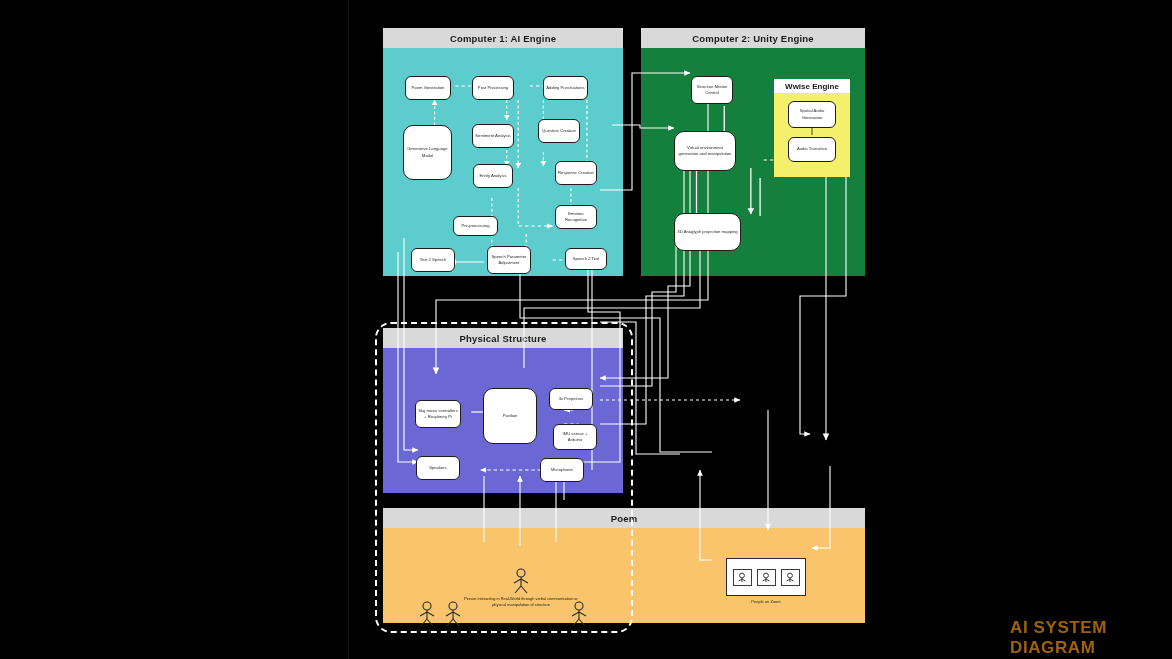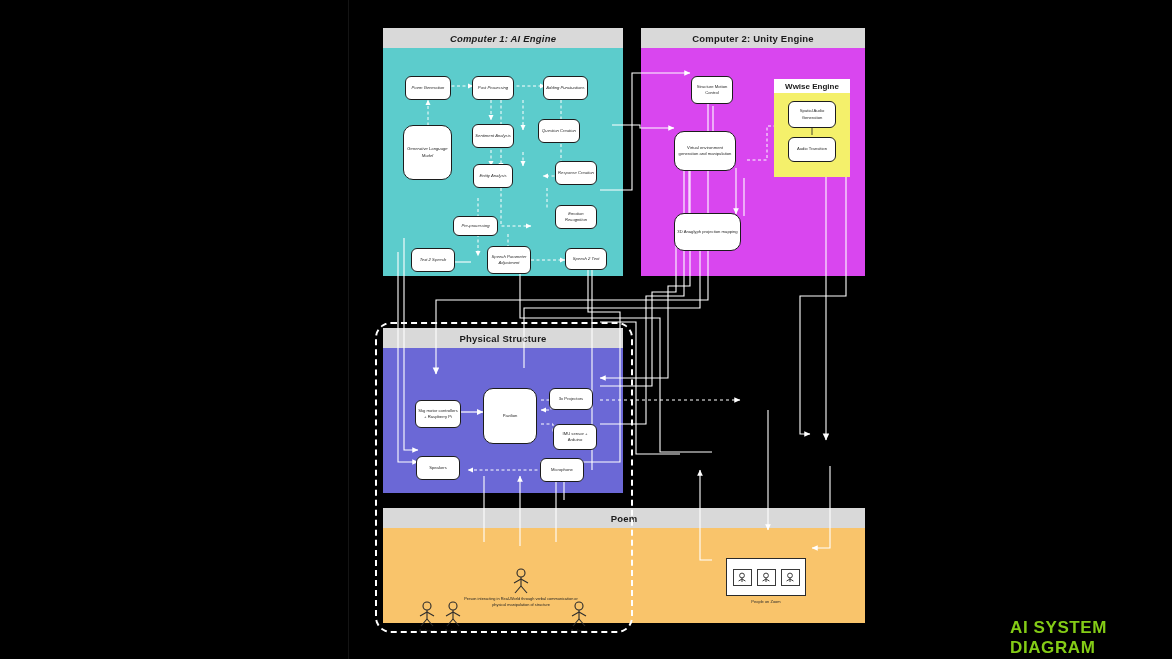--- a/index.html
+++ b/index.html
@@ -2,33 +2,33 @@
 <html><head>
 <meta charset="utf-8">
 <style>
   html,body{margin:0;padding:0;background:#000;}
   body{width:1172px;height:659px;overflow:hidden;font-family:"Liberation Sans",sans-serif;}
   #stage{position:relative;width:1172px;height:659px;background:#000;}
   .slide-edge{position:absolute;left:348px;top:0;width:1px;height:659px;background:#141414;}
   .panel{position:absolute;box-sizing:border-box;}
   .panel-header{height:20px;background:#d9d9d9;display:flex;align-items:center;justify-content:center;
     font-size:9.5px;font-weight:bold;color:#1a1a1a;letter-spacing:.2px;}
-  .panel-body{position:relative;width:100%;height:calc(100% - 20px);}
+  .panel-body{position:relative;width:100%;height:calc(100% - 20px);padding-left:35px;}
   .node{position:absolute;box-sizing:border-box;background:#fff;border:1px solid #1c1c1c;border-radius:6px;
     display:flex;align-items:center;justify-content:center;text-align:center;color:#2a2a2a;
     font-size:4.2px;line-height:1.45;padding:1px 2px;z-index:6;}
   .node.big{border-radius:10px;}
   .sub-panel{position:absolute;box-sizing:border-box;z-index:5;}
   .sub-header{height:14px;background:#fff;display:flex;align-items:center;justify-content:center;
     font-size:8px;font-weight:bold;color:#1a1a1a;}
   .sub-body{position:relative;width:100%;height:calc(100% - 14px);background:#f4f06b;}
   svg.wires{position:absolute;left:0;top:0;width:1172px;height:659px;overflow:visible;z-index:3;pointer-events:none;}
   svg.localwires{position:absolute;left:0;top:0;width:100%;height:100%;overflow:visible;z-index:4;pointer-events:none;}
   .dash-boundary{position:absolute;box-sizing:border-box;border:2.5px dashed #fff;border-radius:16px;z-index:8;pointer-events:none;}
-  .caption{position:absolute;color:#84cc16;font-size:17px;font-weight:bold;letter-spacing:.6px;}
+  .caption{position:absolute;color:#a16207;font-size:17px;font-weight:bold;letter-spacing:.6px;}
   .stick{position:absolute;z-index:7;}
   .stick-label{position:absolute;font-size:4px;color:#2b2b2b;text-align:center;white-space:nowrap;z-index:7;}
   .person-note{position:absolute;font-size:3.9px;line-height:1.5;color:#222;text-align:center;z-index:7;width:118px;}
   .monitor{position:absolute;box-sizing:border-box;background:#fff;border:1.2px solid #2a2a2a;z-index:7;
     display:flex;align-items:center;justify-content:center;gap:5px;}
   .mon-cell{width:17px;height:15px;border:1px solid #3a3a3a;background:#fff;display:flex;align-items:center;justify-content:center;}
   .mon-label{position:absolute;font-size:4px;color:#2b2b2b;text-align:center;white-space:nowrap;z-index:7;}
 </style>
 </head>
 <body>
@@ -82,21 +82,21 @@
       <path d="M520,546 L520,476" marker-end="url(#ar)"></path>
       <path d="M484,542 L484,500 L484,476"></path>
       <path d="M556,542 L556,500 L556,476"></path>
 
       <path d="M712,560 L700,560 L700,470" marker-end="url(#ar)"></path>
 
       <path d="M564,470 L564,500"></path>
     </g>
   </svg>
 
-  <div class="panel" style="left:383px;top:28px;width:240px;height:248px;background:#5ccccc;font-style:italic;">
+  <div class="panel" style="left:383px;top:28px;width:240px;height:248px;background:#5ccccc;">
     <div class="panel-header">Computer 1: AI Engine</div>
     <div class="panel-body">
       <svg class="localwires" viewBox="0 0 240 228" preserveAspectRatio="none">
         <g stroke="#ffffff" stroke-width="1" fill="none" stroke-dasharray="3 2.5">
           <path d="M45,105 L45,52" marker-end="url(#ar)"></path>
           <path d="M63,38 L90,38" marker-end="url(#ar)"></path>
           <path d="M128,38 L162,38" marker-end="url(#ar)"></path>
           <path d="M108,52 L108,72" marker-end="url(#ar)"></path>
           <path d="M118,52 L118,120" marker-end="url(#ar)"></path>
           <path d="M108,102 L108,118" marker-end="url(#ar)"></path>
@@ -151,21 +151,21 @@
         </div>
       <div class="node" style="left:104px;top:198px;width:44px;height:28px;">
         <span>Speech Parameter Adjustment</span>
         </div>
       <div class="node" style="left:182px;top:200px;width:42px;height:22px;">
         <span>Speech 2 Text</span>
         </div>
     </div>
   </div>
 
-  <div class="panel" style="left:641px;top:28px;width:224px;height:248px;background:#d946ef;">
+  <div class="panel" style="left:641px;top:28px;width:224px;height:248px;background:#15803d;">
     <div class="panel-header">Computer 2: Unity Engine</div>
     <div class="panel-body">
       <svg class="localwires" viewBox="0 0 224 228" preserveAspectRatio="none">
         <g stroke="#ffffff" stroke-width="1.1" fill="none">
           <path d="M72,58 L72,100 L48,100 L48,160 L48,180"></path>
           <path d="M95,120 L95,166" marker-end="url(#ar)"></path>
           <path d="M103,130 L103,168"></path>
         </g>
         <g stroke="#ffffff" stroke-width="1" fill="none" stroke-dasharray="3 2.5">
           <path d="M106,112 L126,112 L126,78 L138,78" marker-end="url(#ar)"></path>

